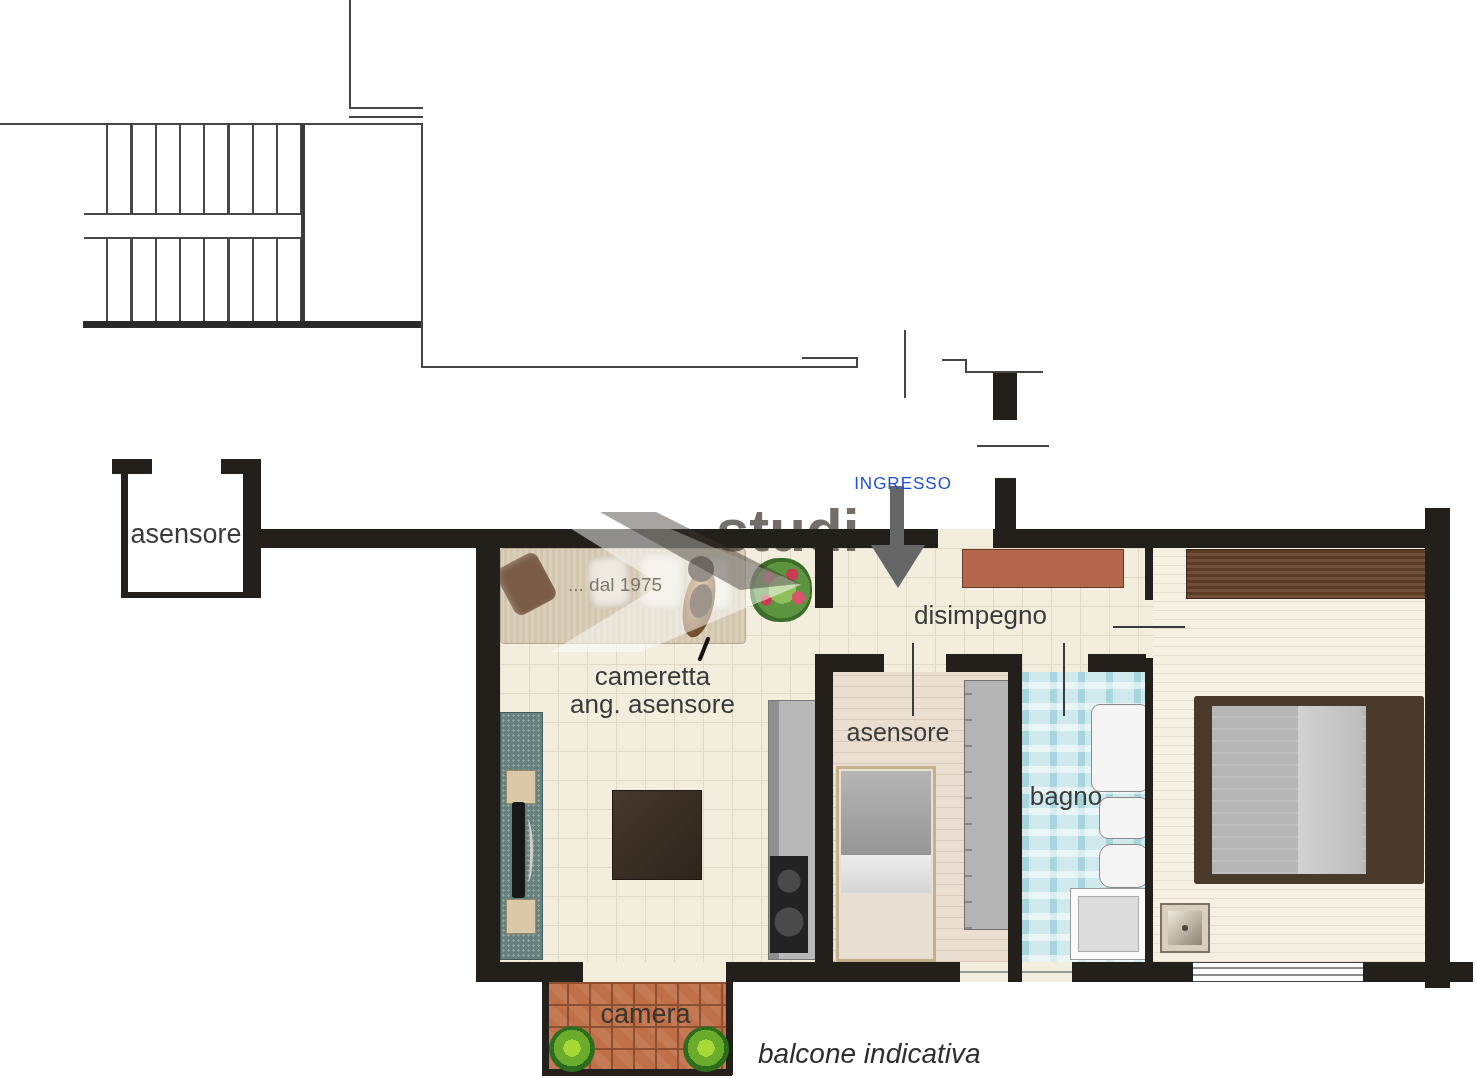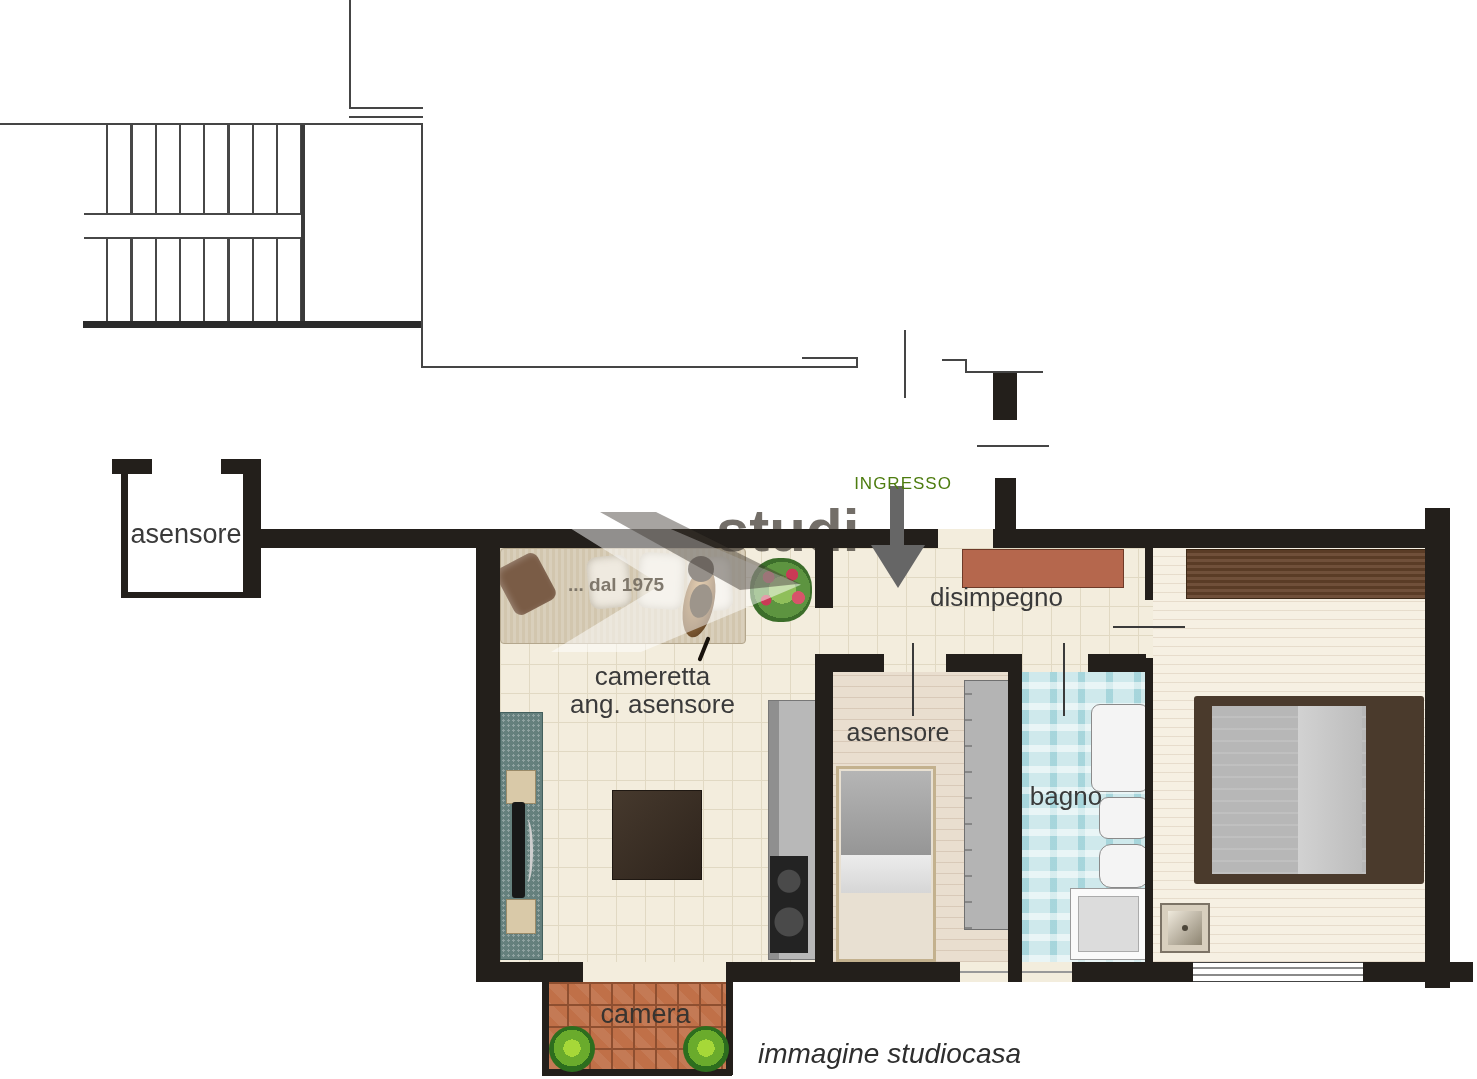--- a/index.html
+++ b/index.html
@@ -200,26 +200,26 @@
   <div class="plantpot" style="left:683px;top:1026px;width:46px;height:46px;"></div>
 
   <div class="abs" style="left:890px;top:486px;width:14px;height:62px;background:var(--arrow);z-index:7;"></div>
   <div class="abs" style="left:871px;top:545px;width:0;height:0;border-left:27px solid transparent;border-right:27px solid transparent;border-top:43px solid var(--arrow);z-index:7;"></div>
 
   <div class="wm-frag" style="left:716px;top:496px;">studi</div>
   <div class="wm" style="left:551px;top:512px;width:250px;height:140px;background:rgba(255,255,255,.5);
        clip-path:polygon(0 3%,36% 3%,100% 52%,36% 100%,0 100%,44% 52%);"></div>
   <div class="wm" style="left:600px;top:512px;width:200px;height:78px;background:rgba(60,54,46,.45);
        clip-path:polygon(0 0,28% 0,100% 92%,70% 100%);"></div>
-  <div class="wm" style="left:568px;top:574px;font-size:19px;color:rgba(115,107,95,.9);font-weight:bold;">... dal 1975</div>
-
-  <div class="room-label" style="left:838px;top:470px;width:130px;font-size:17px;letter-spacing:1px;color:#4d7c0f;">INGRESSO</div>
+  <div class="wm" style="left:568px;top:574px;font-size:19px;color:rgba(115,107,95,.9);">... dal 1975</div>
+
+  <div class="room-label" style="left:838px;top:470px;width:130px;font-size:17px;letter-spacing:1px;color:#1d4ed8;">INGRESSO</div>
   <div class="room-label" style="left:555px;top:662px;width:195px;">
     <div>cameretta</div>
     <div>ang. asensore</div>
   </div>
-  <div class="room-label" style="left:908px;top:583px;width:145px;margin-left:16px;">disimpegno</div>
+  <div class="room-label" style="left:908px;top:601px;width:145px;">disimpegno</div>
   <div class="room-label" style="left:838px;top:718px;width:120px;font-size:25px;">asensore</div>
   <div class="room-label" style="left:1026px;top:782px;width:80px;">bagno</div>
   <div class="room-label" style="left:598px;top:1000px;width:95px;font-size:27px;color:#383430;">camera</div>
-  <div class="room-label" style="left:758px;top:1040px;width:200px;font-size:28px;font-style:italic;color:#2e2e2e;text-align:left;">immagine studiocasa</div>
+  <div class="room-label" style="left:758px;top:1040px;width:200px;font-size:28px;font-style:italic;color:#2e2e2e;text-align:left;">balcone indicativa</div>
 
 </div>
 
 </body></html>

